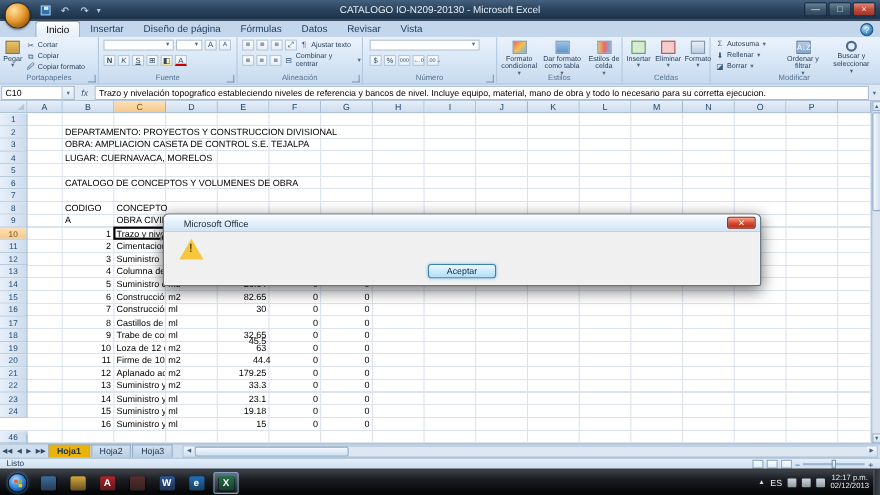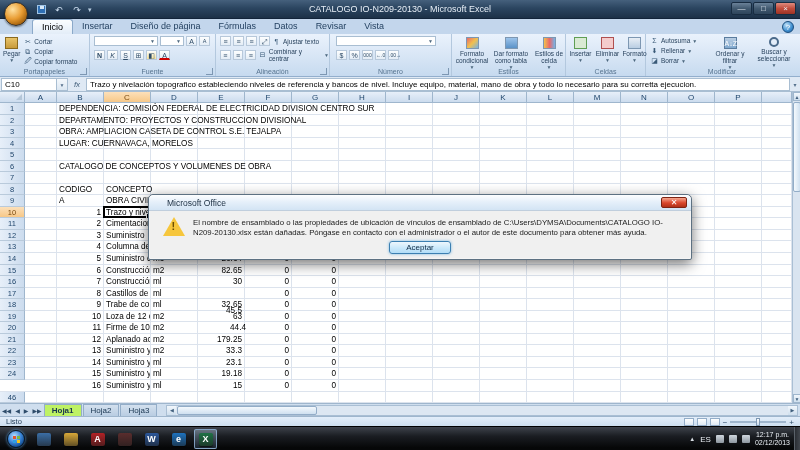--- a/index.html
+++ b/index.html
@@ -100,21 +100,21 @@
   .vs-thumb { position:absolute; top:10px; left:0; width:8px; height:90px;
     background:linear-gradient(90deg,#f4f9fd,#cfe0f0); border:1px solid #93adc8; border-radius:2px; }
 
   
   .sheetbar { position:absolute; left:0; top:403px; width:800px; height:13px; background:#cfdeee;
     border-top:1px solid #9fb6cd; display:flex; align-items:center; }
   .nav { font-size:6px; color:#2e4c6a; padding:0 2px; }
   .stab { height:12px; padding:0 7px; font-size:8px; line-height:12px; color:#17344f;
     background:linear-gradient(#d3e0ee,#b9cde2); border:1px solid #93adc8; border-bottom:none;
     border-radius:0 0 0 0; margin-right:1px; }
-  .stab.active { background:#bef264; font-weight:bold; }
+  .stab.active { background:#eab308; font-weight:bold; }
   .hscroll { flex:1; height:11px; margin:0 2px 0 8px; background:#dde7f2; border:1px solid #aabfd4;
     position:relative; }
   .hs-thumb { position:absolute; left:10px; top:0; width:140px; height:9px;
     background:linear-gradient(#f4f9fd,#cfe0f0); border:1px solid #93adc8; border-radius:2px; }
   .hs-arrow { position:absolute; top:0; width:9px; height:9px; font-size:5px; line-height:9px; text-align:center;
     color:#41607e; background:linear-gradient(#f2f7fc,#cfdfee); }
   .hs-arrow.left { left:0; } .hs-arrow.right { right:0; }
 
   
   .statusbar { position:absolute; left:0; top:416px; width:800px; height:10px;
@@ -421,21 +421,20 @@
       <div class="vline" style="left: 432px;"></div>
       <div class="vline" style="left: 479px;"></div>
       <div class="vline" style="left: 526px;"></div>
       <div class="vline" style="left: 573px;"></div>
       <div class="vline" style="left: 620px;"></div>
       <div class="vline" style="left: 667px;"></div>
       <div class="vline" style="left: 714px;"></div>
       <div class="vline" style="left: 761px;"></div>
       <div class="vline" style="left: 791px;"></div>
       <div class="rowhdr" style="top: 0px;">1</div>
-      <div class="cell spill" style="left: 57px; top: 0px; height: 10.54px; width: auto;">DEPENDENCIA: COMISIÓN FEDERAL DE ELECTRICIDAD DIVISION CENTRO SUR</div>
       <div class="rowhdr" style="top: 11.54px;">2</div>
       <div class="cell spill" style="left: 57px; top: 11.54px; height: 10.54px; width: auto;">DEPARTAMENTO: PROYECTOS Y CONSTRUCCION DIVISIONAL</div>
       <div class="rowhdr" style="top: 23.08px;">3</div>
       <div class="cell spill" style="left: 57px; top: 23.08px; height: 10.54px; width: auto;">OBRA: AMPLIACION CASETA DE CONTROL S.E. TEJALPA</div>
       <div class="rowhdr" style="top: 34.62px;">4</div>
       <div class="cell spill" style="left: 57px; top: 34.62px; height: 10.54px; width: auto;">LUGAR: CUERNAVACA, MORELOS</div>
       <div class="rowhdr" style="top: 46.16px;">5</div>
       <div class="rowhdr" style="top: 57.7px;">6</div>
       <div class="cell spill" style="left: 57px; top: 57.7px; height: 10.54px; width: auto;">CATALOGO DE CONCEPTOS Y VOLUMENES DE OBRA</div>
       <div class="rowhdr" style="top: 69.24px;">7</div>
@@ -620,20 +619,19 @@
     <div class="showdesk"></div>
   </div>
 
   <div class="dialog">
     <div class="dlg-title">
       <span>Microsoft Office</span>
       <div class="dlg-close">✕</div>
     </div>
     <div class="dlg-body">
       <div class="warn"></div>
-      <div>El nombre de ensamblado o las propiedades de ubicación de vínculos de ensamblado de C:\Users\DYMSA\Documents\CATALOGO IO-N209-20130.xlsx están dañadas. Póngase en contacto con el administrador o el autor de este documento para obtener más ayuda.</div>
     </div>
     <div class="dlg-btnrow">
       <div class="dlg-ok">Aceptar</div>
     </div>
   </div>
 
 </div>
 
 </body></html>

